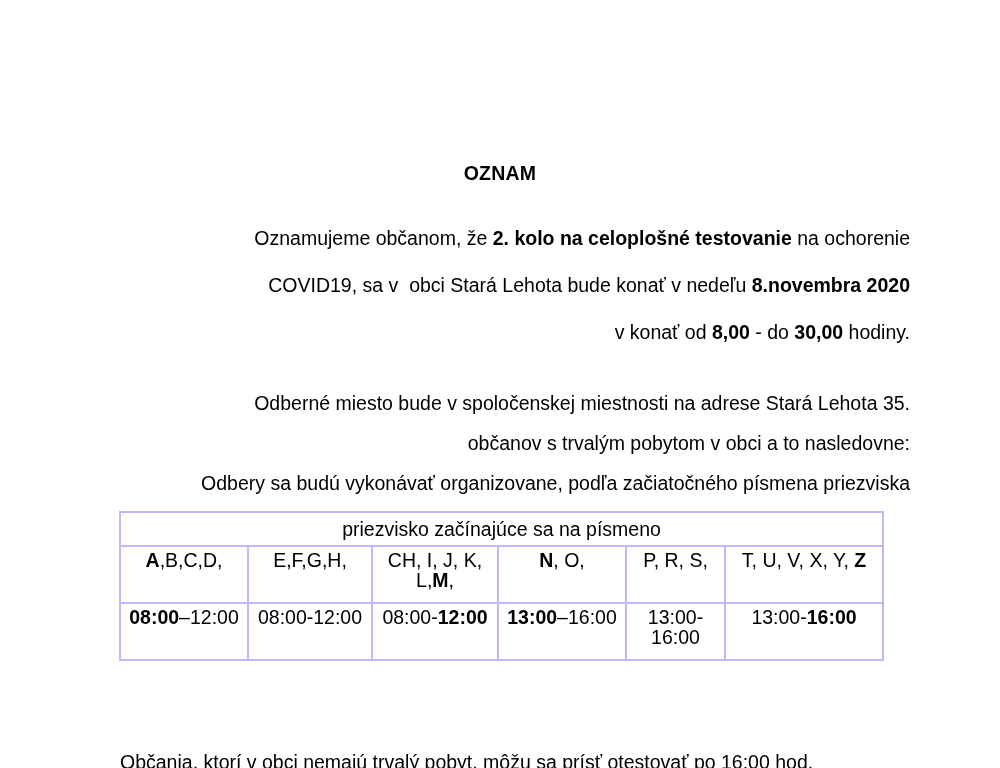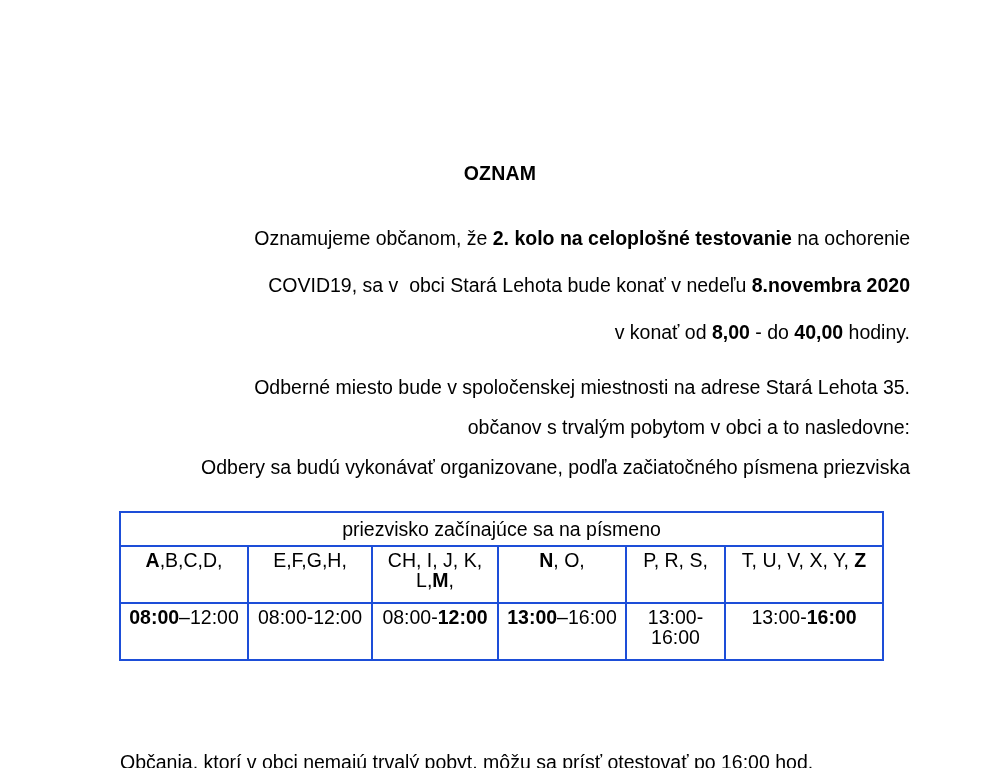--- a/index.html
+++ b/index.html
@@ -29,41 +29,41 @@
   }
   .para {
     position: absolute;
     left: 120px;
     width: 790px;
     text-align: right;
   }
   .para .rline { white-space: pre-wrap; }
   #para-announcement { top: 227px; }
   #para-announcement .rline { height: 47px; }
-  #para-location { top: 376px; }
+  #para-location { top: 392px; }
   #para-location .rline { height: 40px; }
   .seg-bold { font-weight: 700; }
   .footer-note {
     position: absolute;
     top: 722px;
     left: 120px;
     white-space: pre-wrap;
     margin-top: 29px;
   }
   table.schedule {
     position: absolute;
     top: 511px;
     left: 119px;
     border-collapse: collapse;
     table-layout: fixed;
     font-size: 19.5px;
     color: #000000;
   }
   table.schedule td {
-    border: 2px solid #1d4ed8;
+    border: 2px solid #c4b5fd;
     text-align: center;
     padding: 0;
     overflow: hidden;
   }
   tr.hdr-row td {
     height: 32px;
     vertical-align: middle;
   }
   tr.data-row td {
     height: 52px;
@@ -76,21 +76,21 @@
 </head>
 <body>
 
 <div class="page">
 
   <div class="doc-title">OZNAM</div>
 
   <div class="para" id="para-announcement">
       <div class="rline"><span>Oznamujeme občanom, že </span><span class="seg-bold">2. kolo na celoplošné testovanie</span><span> na ochorenie</span></div>
       <div class="rline"><span>COVID19, sa v  obci Stará Lehota bude konať v nedeľu </span><span class="seg-bold">8.novembra 2020</span></div>
-      <div class="rline"><span>v konať od </span><span class="seg-bold">8,00</span><span> - do </span><span class="seg-bold">40,00</span><span> hodiny.</span></div>
+      <div class="rline"><span>v konať od </span><span class="seg-bold">8,00</span><span> - do </span><span class="seg-bold">30,00</span><span> hodiny.</span></div>
     </div>
 
   <div class="para" id="para-location">
       <div class="rline"><span>Odberné miesto bude v spoločenskej miestnosti na adrese Stará Lehota 35.</span></div>
       <div class="rline"><span>občanov s trvalým pobytom v obci a to nasledovne:</span></div>
       <div class="rline"><span>Odbery sa budú vykonávať organizovane, podľa začiatočného písmena priezviska</span></div>
     </div>
 
   <table class="schedule">
     <colgroup>

